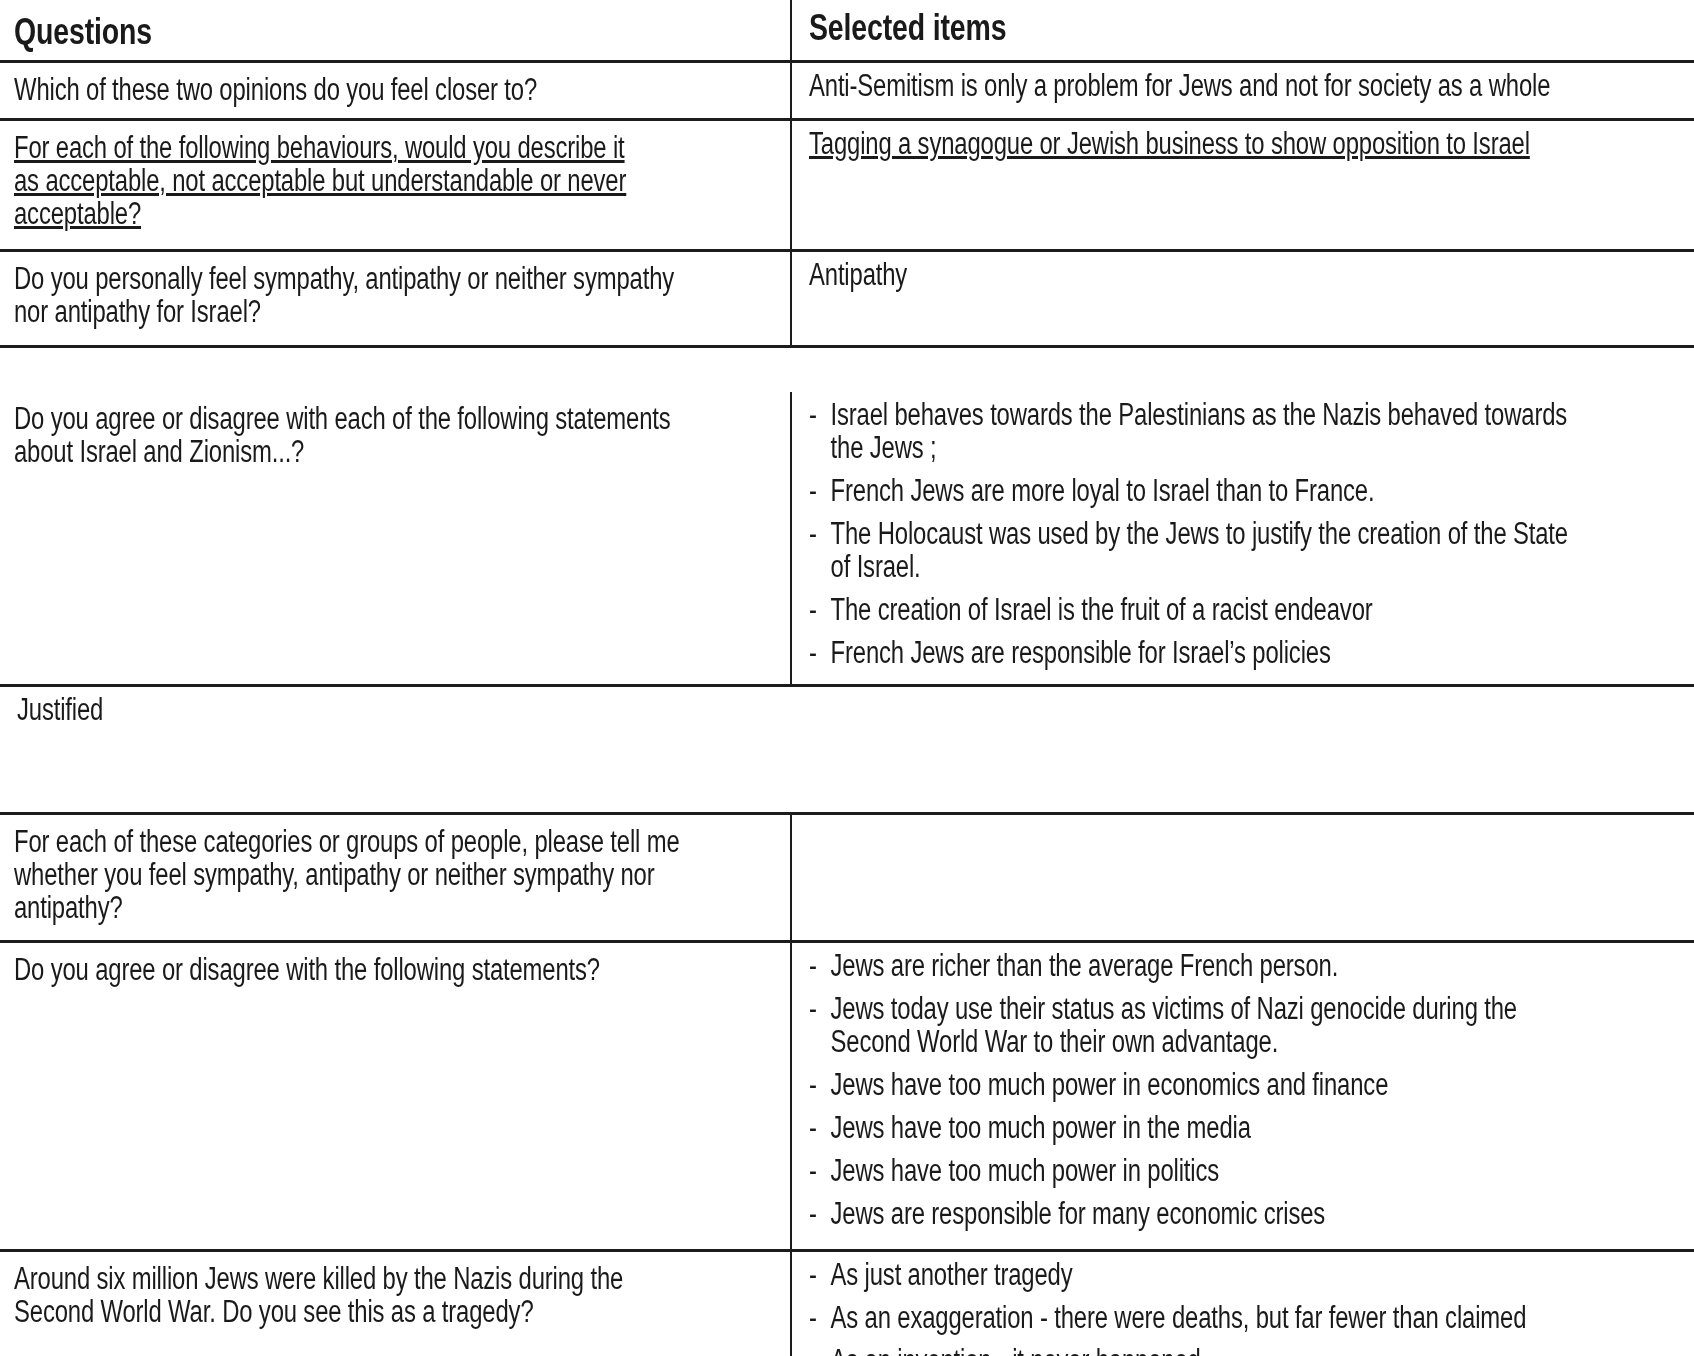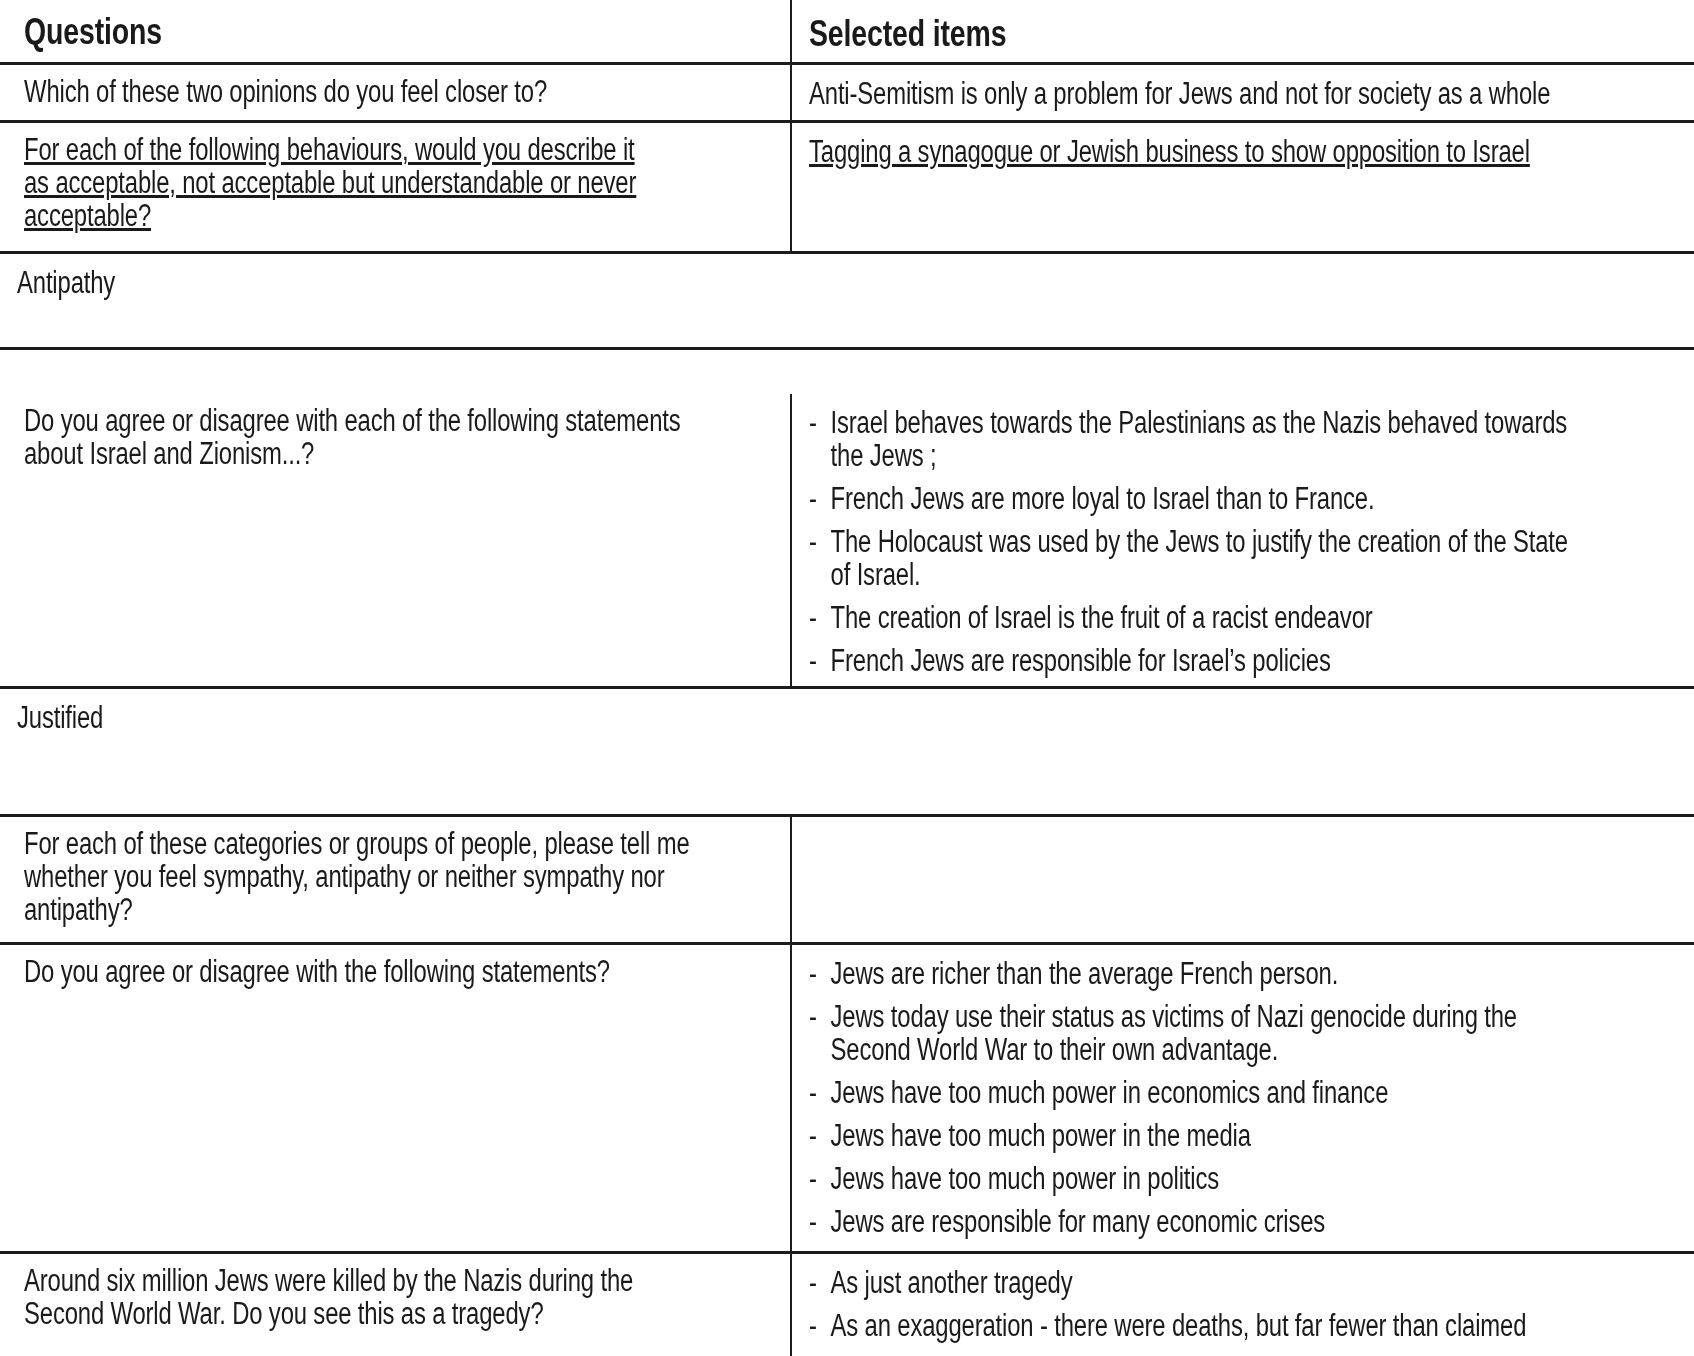--- a/index.html
+++ b/index.html
@@ -19,25 +19,25 @@
     display:flex;
     box-sizing:border-box;
     border-bottom:3px solid var(--line);
     background:var(--bg);
   }
   #table-body .row:last-child{border-bottom:none;}
   .cell{box-sizing:border-box;overflow:visible;}
   .q-cell{
     flex:0 0 792px;width:792px;
     border-right:2px solid var(--line);
-    padding:10px 12px 8px 24px;
+    padding:10px 12px 8px 14px;
   }
   .a-cell{
     flex:1 1 auto;
-    padding:12px 12px 8px 17px;
+    padding:6px 12px 8px 17px;
   }
   
   .inner{
     width:135%;
     transform:scaleX(0.77);
     transform-origin:0 0;
     font-size:31px;
     line-height:33px;
     letter-spacing:-0.2px;
     white-space:pre-line;
@@ -86,20 +86,24 @@
       <div class="inner question">For each of the following behaviours, would you describe it
 as acceptable, not acceptable but understandable or never
 acceptable?</div>
     </div>
     <div class="cell a-cell">
       <div class="inner answers"><div class="item">Tagging a synagogue or Jewish business to show opposition to Israel</div></div>
     </div>
   </div>
 
   <div class="row" style="min-height: 96px;">
+    <div class="cell q-cell">
+      <div class="inner question">Do you personally feel sympathy, antipathy or neither sympathy
+nor antipathy for Israel?</div>
+    </div>
     <div class="cell a-cell">
       <div class="inner answers"><div class="item">Antipathy</div></div>
     </div>
   </div>
 
   <div class="row" style="min-height: 295px; margin-top: 44px;">
     <div class="cell q-cell">
       <div class="inner question">Do you agree or disagree with each of the following statements
 about Israel and Zionism...?</div>
     </div>

